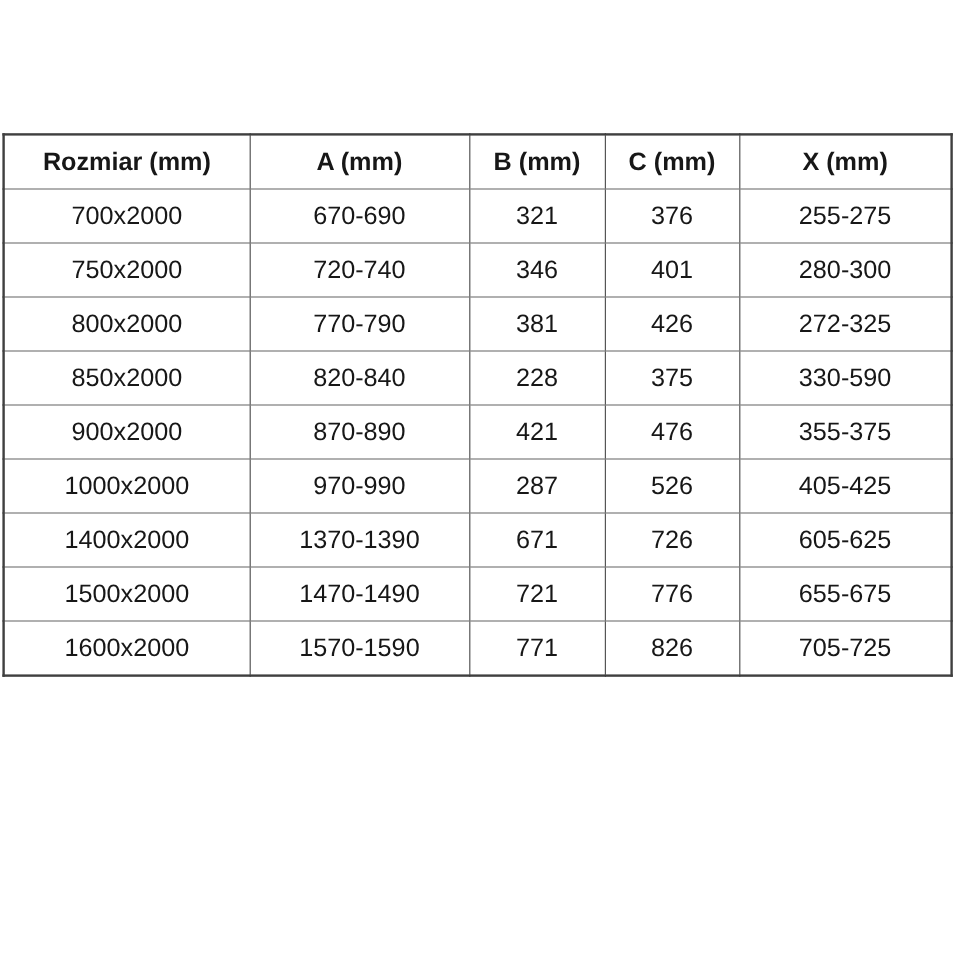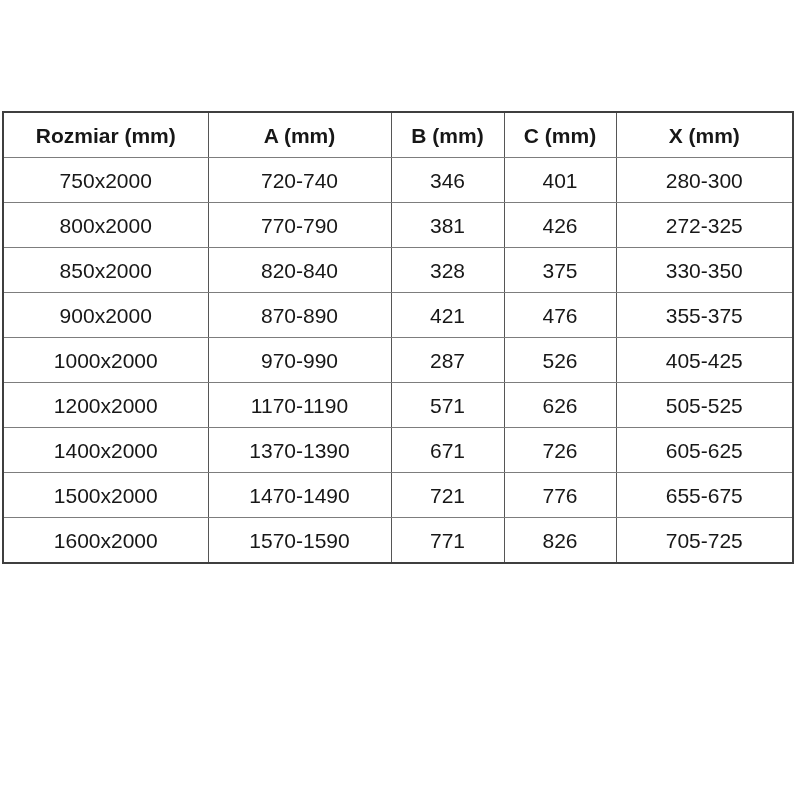--- a/index.html
+++ b/index.html
@@ -69,60 +69,60 @@
       <tr>
           <th>Rozmiar (mm)</th>
           <th>A (mm)</th>
           <th>B (mm)</th>
           <th>C (mm)</th>
           <th>X (mm)</th>
         </tr>
     </thead>
     <tbody>
         <tr>
+          <td>700x2000</td>
+          <td>670-690</td>
+          <td>321</td>
+          <td>376</td>
+          <td>255-275</td>
+        </tr>
+        <tr>
           <td>750x2000</td>
           <td>720-740</td>
           <td>346</td>
           <td>401</td>
           <td>280-300</td>
         </tr>
         <tr>
           <td>800x2000</td>
           <td>770-790</td>
           <td>381</td>
           <td>426</td>
           <td>272-325</td>
         </tr>
         <tr>
           <td>850x2000</td>
           <td>820-840</td>
-          <td>328</td>
+          <td>228</td>
           <td>375</td>
-          <td>330-350</td>
+          <td>330-590</td>
         </tr>
         <tr>
           <td>900x2000</td>
           <td>870-890</td>
           <td>421</td>
           <td>476</td>
           <td>355-375</td>
         </tr>
         <tr>
           <td>1000x2000</td>
           <td>970-990</td>
           <td>287</td>
           <td>526</td>
           <td>405-425</td>
-        </tr>
-        <tr>
-          <td>1200x2000</td>
-          <td>1170-1190</td>
-          <td>571</td>
-          <td>626</td>
-          <td>505-525</td>
         </tr>
         <tr>
           <td>1400x2000</td>
           <td>1370-1390</td>
           <td>671</td>
           <td>726</td>
           <td>605-625</td>
         </tr>
         <tr>
           <td>1500x2000</td>

